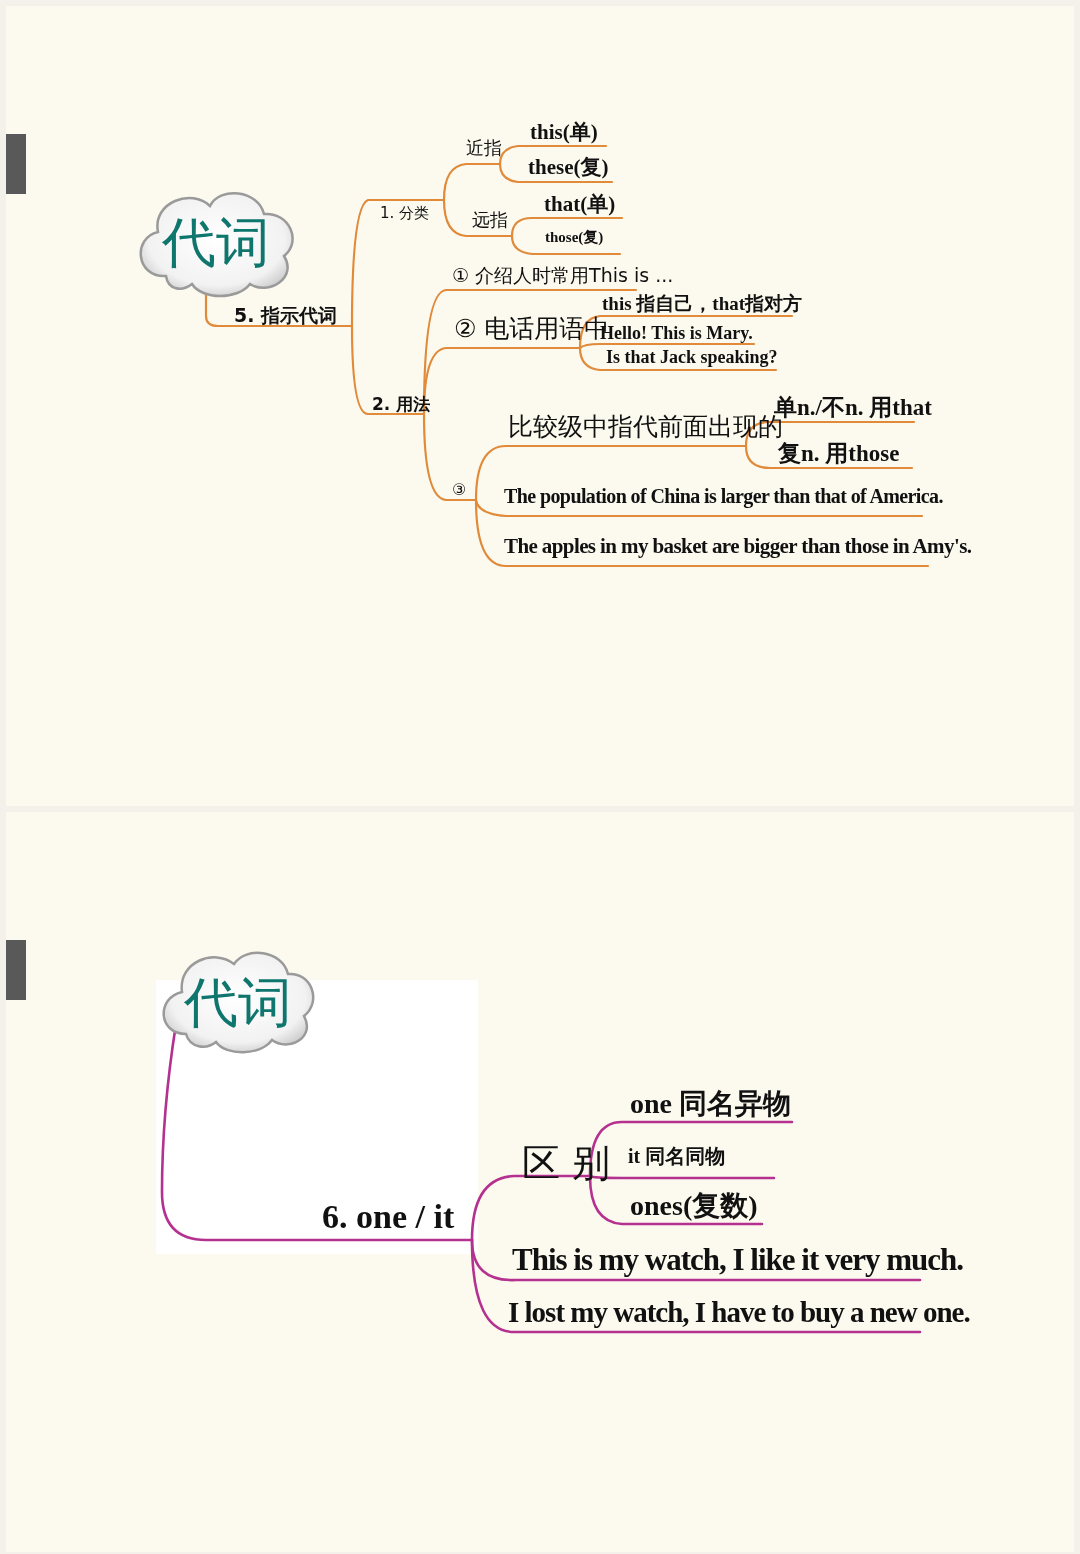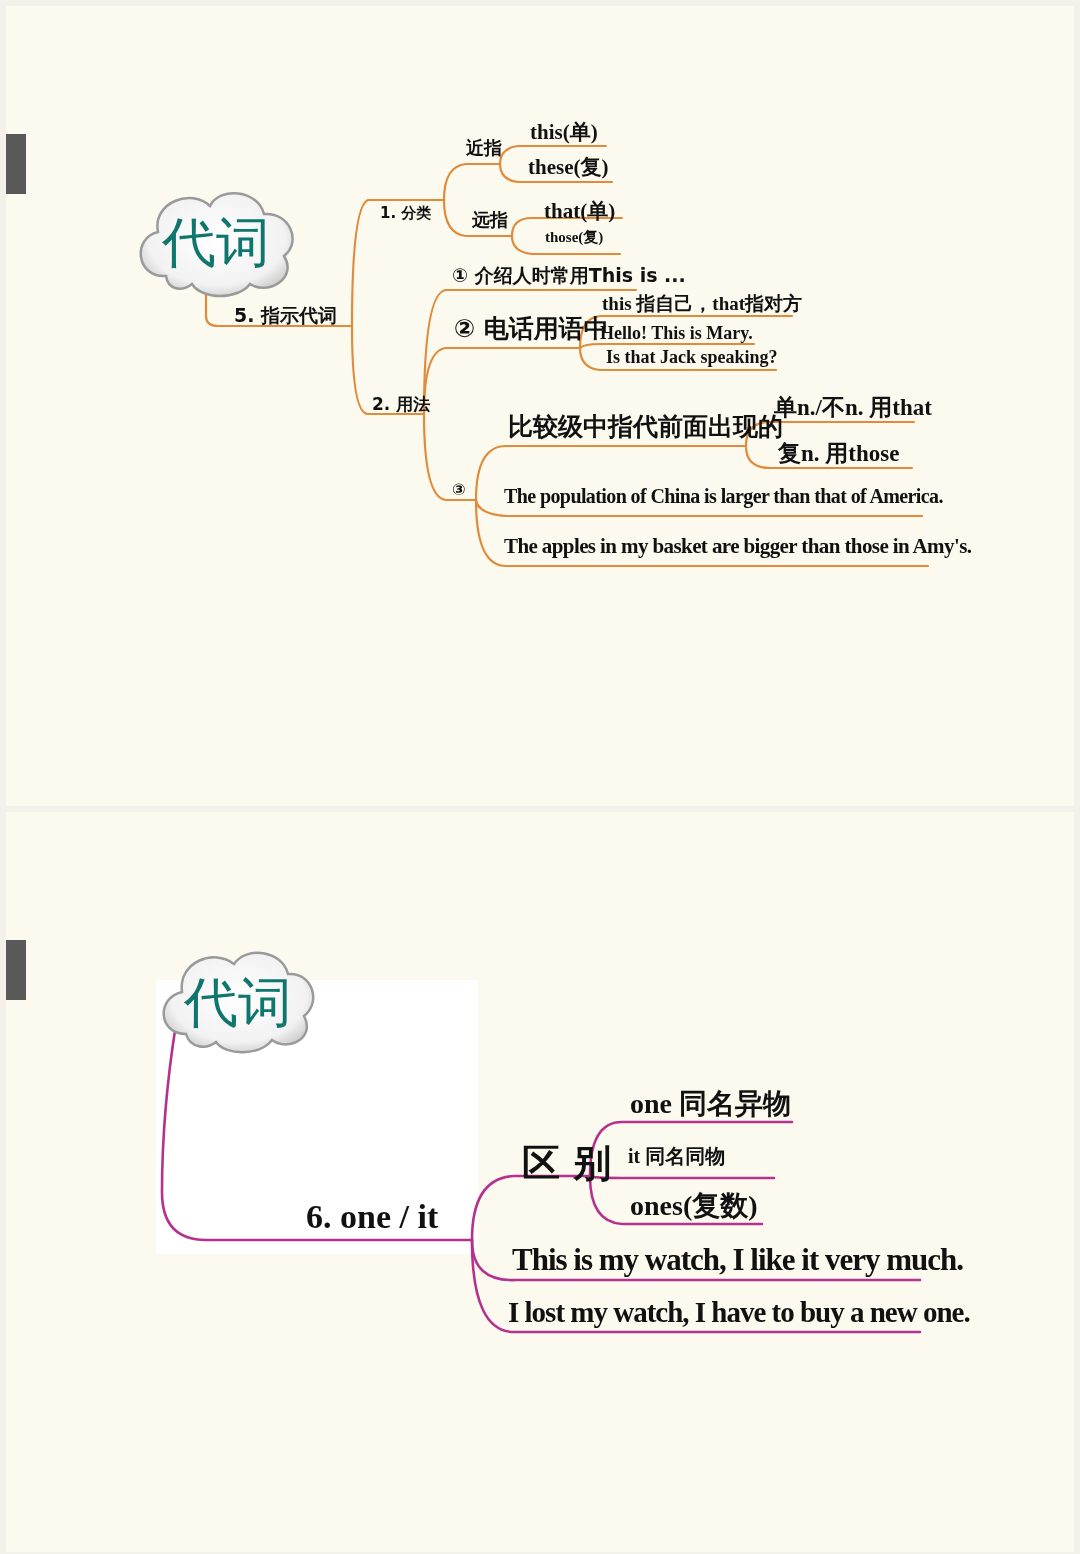--- a/index.html
+++ b/index.html
@@ -16,21 +16,21 @@
   #slide1 { top: 6px; height: 800px; }
   #slide2 { top: 812px; height: 740px; }
   .side-tab {
     position: absolute; left: 0; width: 20px; height: 60px; background: #595959;
   }
   svg.lines { position: absolute; left: 0; top: 0; overflow: visible; }
   .t {
     position: absolute; white-space: nowrap; line-height: 1;
     font-weight: bold; color: #111;
   }
-  .cn { font-family: "DejaVu Sans", "Liberation Sans", sans-serif; font-weight: bold; }
+  .cn { font-family: "DejaVu Sans", "Liberation Sans", sans-serif; font-weight: normal; }
   .cloud-text {
     position: absolute; font-family: "DejaVu Serif", "Liberation Serif", serif;
     font-size: 54px; font-weight: normal; color: #0f766e; line-height: 1;
   }
   .white-panel {
     position: absolute; background: #ffffff;
   }
 </style>
 </head>
 <body>
@@ -86,21 +86,21 @@
   </svg>
   <div class="cloud-text" style="left:156px; top:210px;">代词</div>
 
   <div class="t cn" style="left:228px; top:300px; font-size:19px; font-weight:bold;">5. 指示代词</div>
 
   <div class="t cn" style="left:374px; top:168px; font-size:15px;margin-top:32px;">1. 分类</div>
   <div class="t cn" style="left:460px; top:133px; font-size:18px;">近指</div>
   <div class="t" style="left:524px; top:116px; font-size:21px;">this(单)</div>
   <div class="t" style="left:522px; top:151px; font-size:21px;">these(复)</div>
   <div class="t cn" style="left:466px; top:205px; font-size:18px;">远指</div>
-  <div class="t" style="left:538px; top:188px; font-size:21px;margin-top:7px;">that(单)</div>
+  <div class="t" style="left:538px; top:188px; font-size:21px;">that(单)</div>
   <div class="t" style="left:539px; top:224px; font-size:15px;text-align:right;">those(复)</div>
 
   <div class="t cn" style="left:366px; top:390px; font-size:17px; font-weight:bold;">2. 用法</div>
   <div class="t cn" style="left:446px; top:260px; font-size:19px;">① 介绍人时常用This is ...</div>
   <div class="t cn" style="left:448px; top:310px; font-size:25px;">② 电话用语中</div>
   <div class="t" style="left:596px; top:288px; font-size:19px;">this 指自己，that指对方</div>
   <div class="t" style="left:594px; top:318px; font-size:18px;text-align:right;">Hello! This is Mary.</div>
   <div class="t" style="left:600px; top:342px; font-size:18px;">Is that Jack speaking?</div>
 
   <div class="t cn" style="left:446px; top:476px; font-size:16px;">③</div>
@@ -135,21 +135,21 @@
         <stop offset="75%" stop-color="#f2f2f2"></stop>
         <stop offset="100%" stop-color="#c9c9c9"></stop>
       </radialGradient>
     </defs>
     <g fill="url(#cg2)" stroke="#9a9a9a" stroke-width="2.5">
       <path d="M180 222 C152 222 150 186 176 180 C172 150 208 136 228 152 C240 134 276 138 282 162 C306 160 316 190 298 204 C310 226 282 240 266 228 C254 244 220 244 210 230 C200 238 184 236 180 222 Z"></path>
     </g>
   </svg>
   <div class="cloud-text" style="left:178px; top:164px;">代词</div>
 
-  <div class="t" style="left:300px; top:388px; font-size:34px;">6. one / it</div>
+  <div class="t" style="left:316px; top:388px; font-size:34px;">6. one / it</div>
 
   <div class="t cn" style="left:516px; top:332px; font-size:38px;">区 别</div>
   <div class="t" style="left:624px; top:278px; font-size:28px;">one 同名异物</div>
   <div class="t" style="left:622px; top:334px; font-size:20px;">it 同名同物</div>
   <div class="t" style="left:624px; top:380px; font-size:28px;">ones(复数)</div>
 
   <div class="t" style="left:506px; top:432px; font-size:31px; letter-spacing:-1px;">This is my watch, I like it very much.</div>
   <div class="t" style="left:502px; top:486px; font-size:29px; letter-spacing:-1px;">I lost my watch, I have to buy a new one.</div>
 </div>
 

